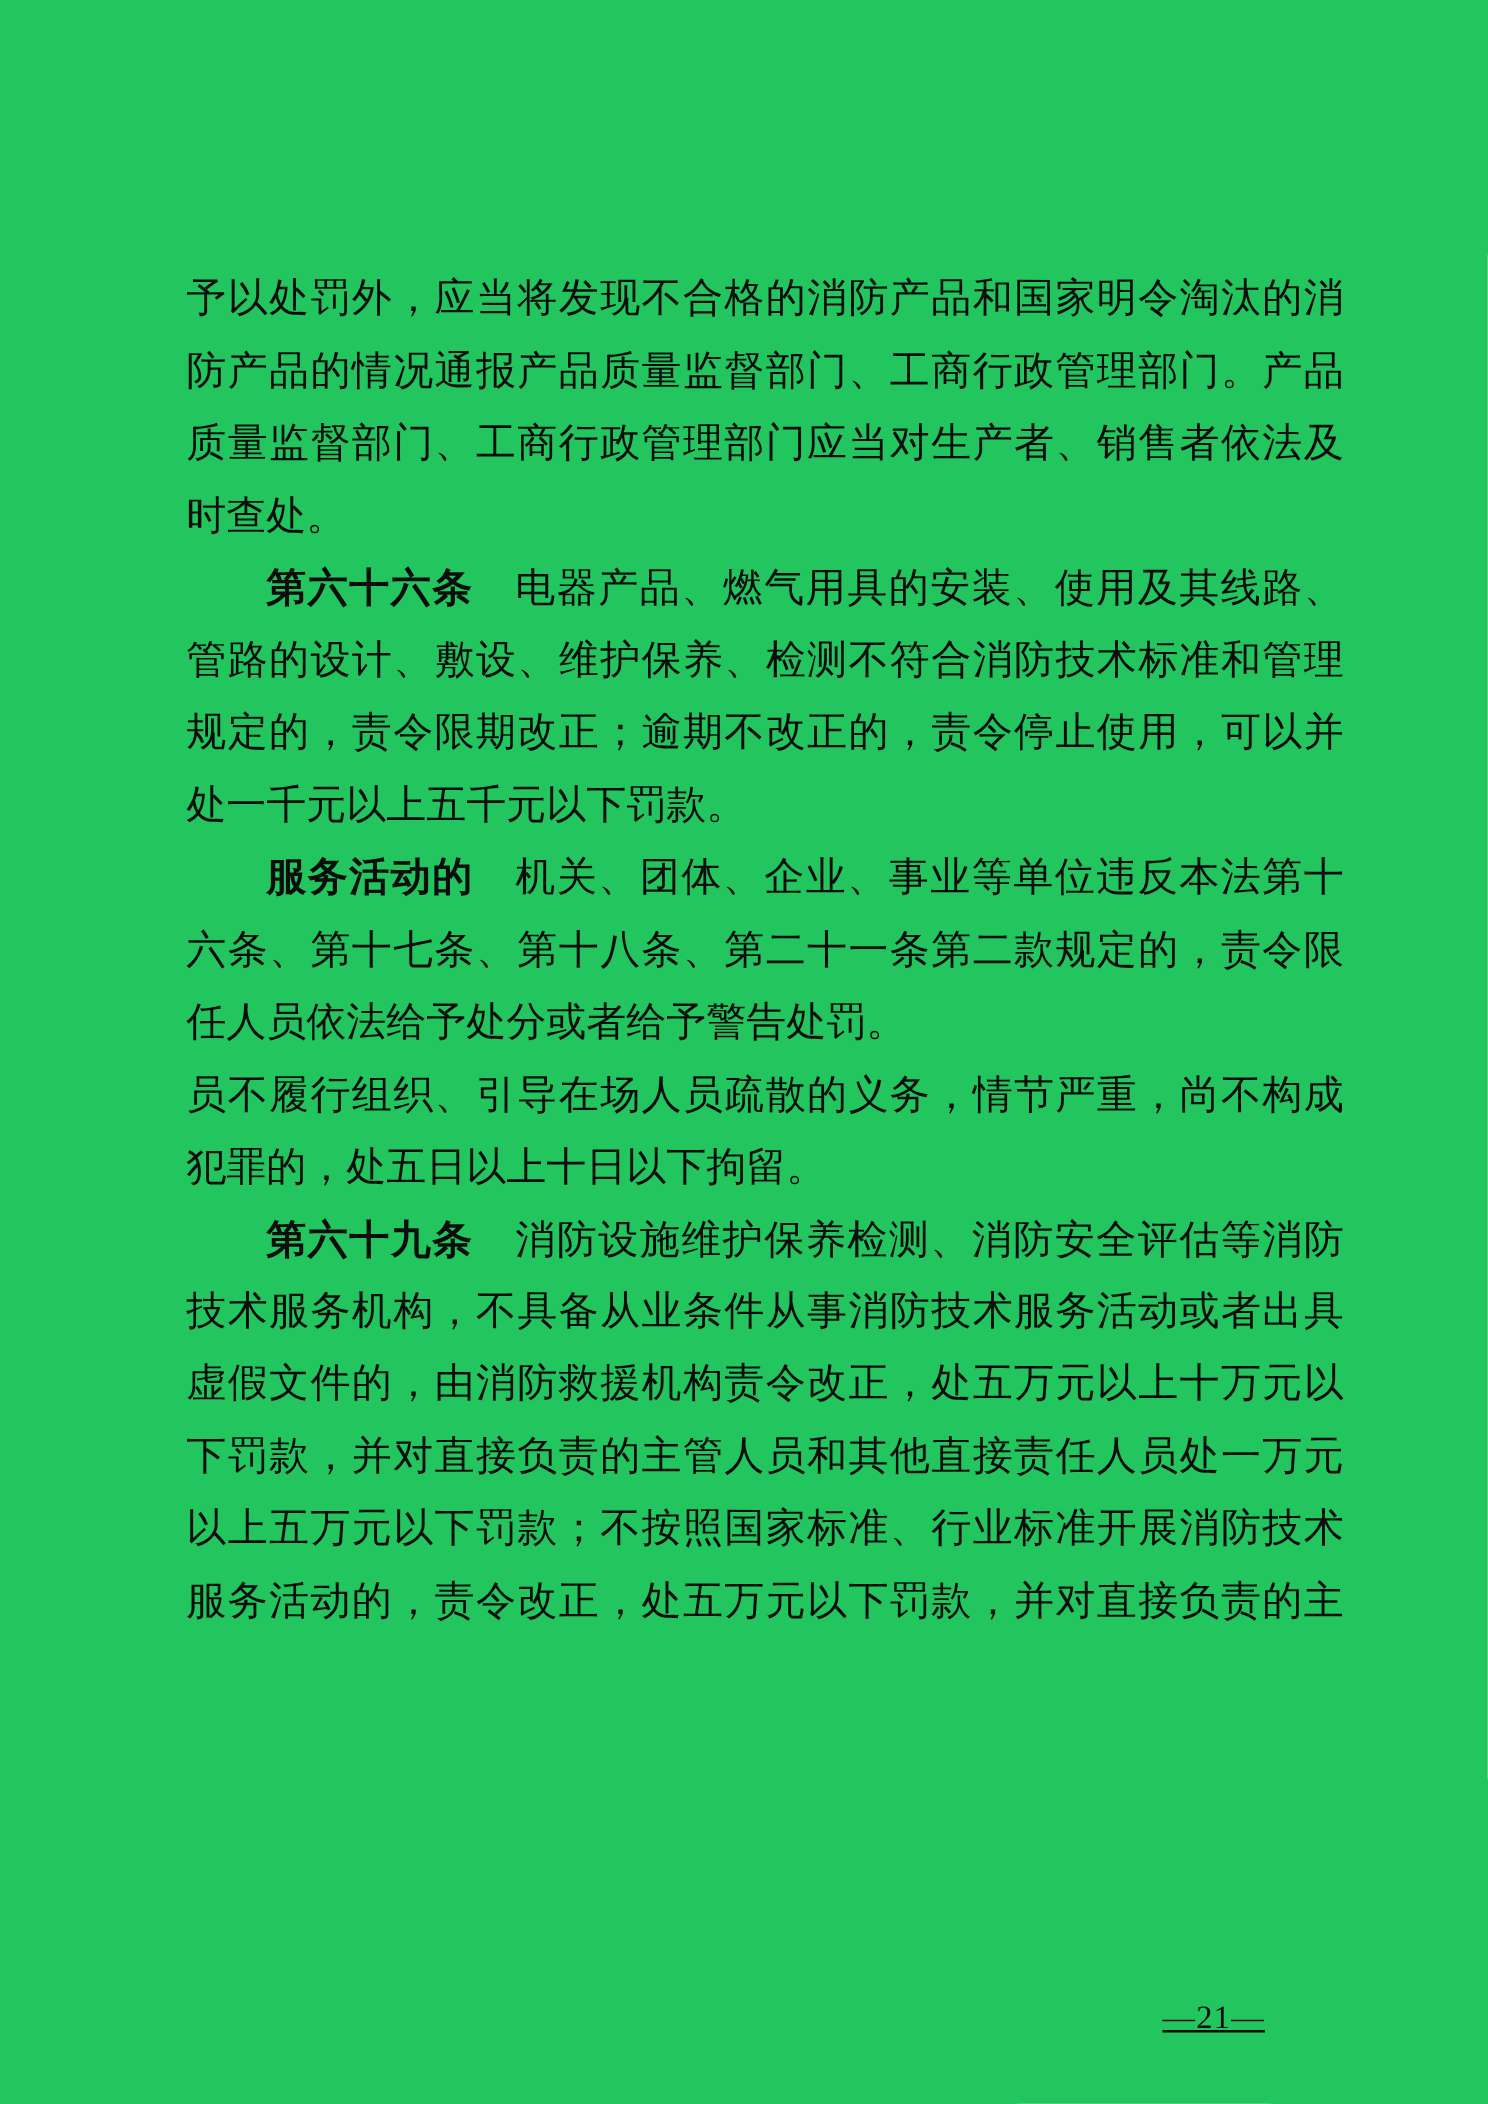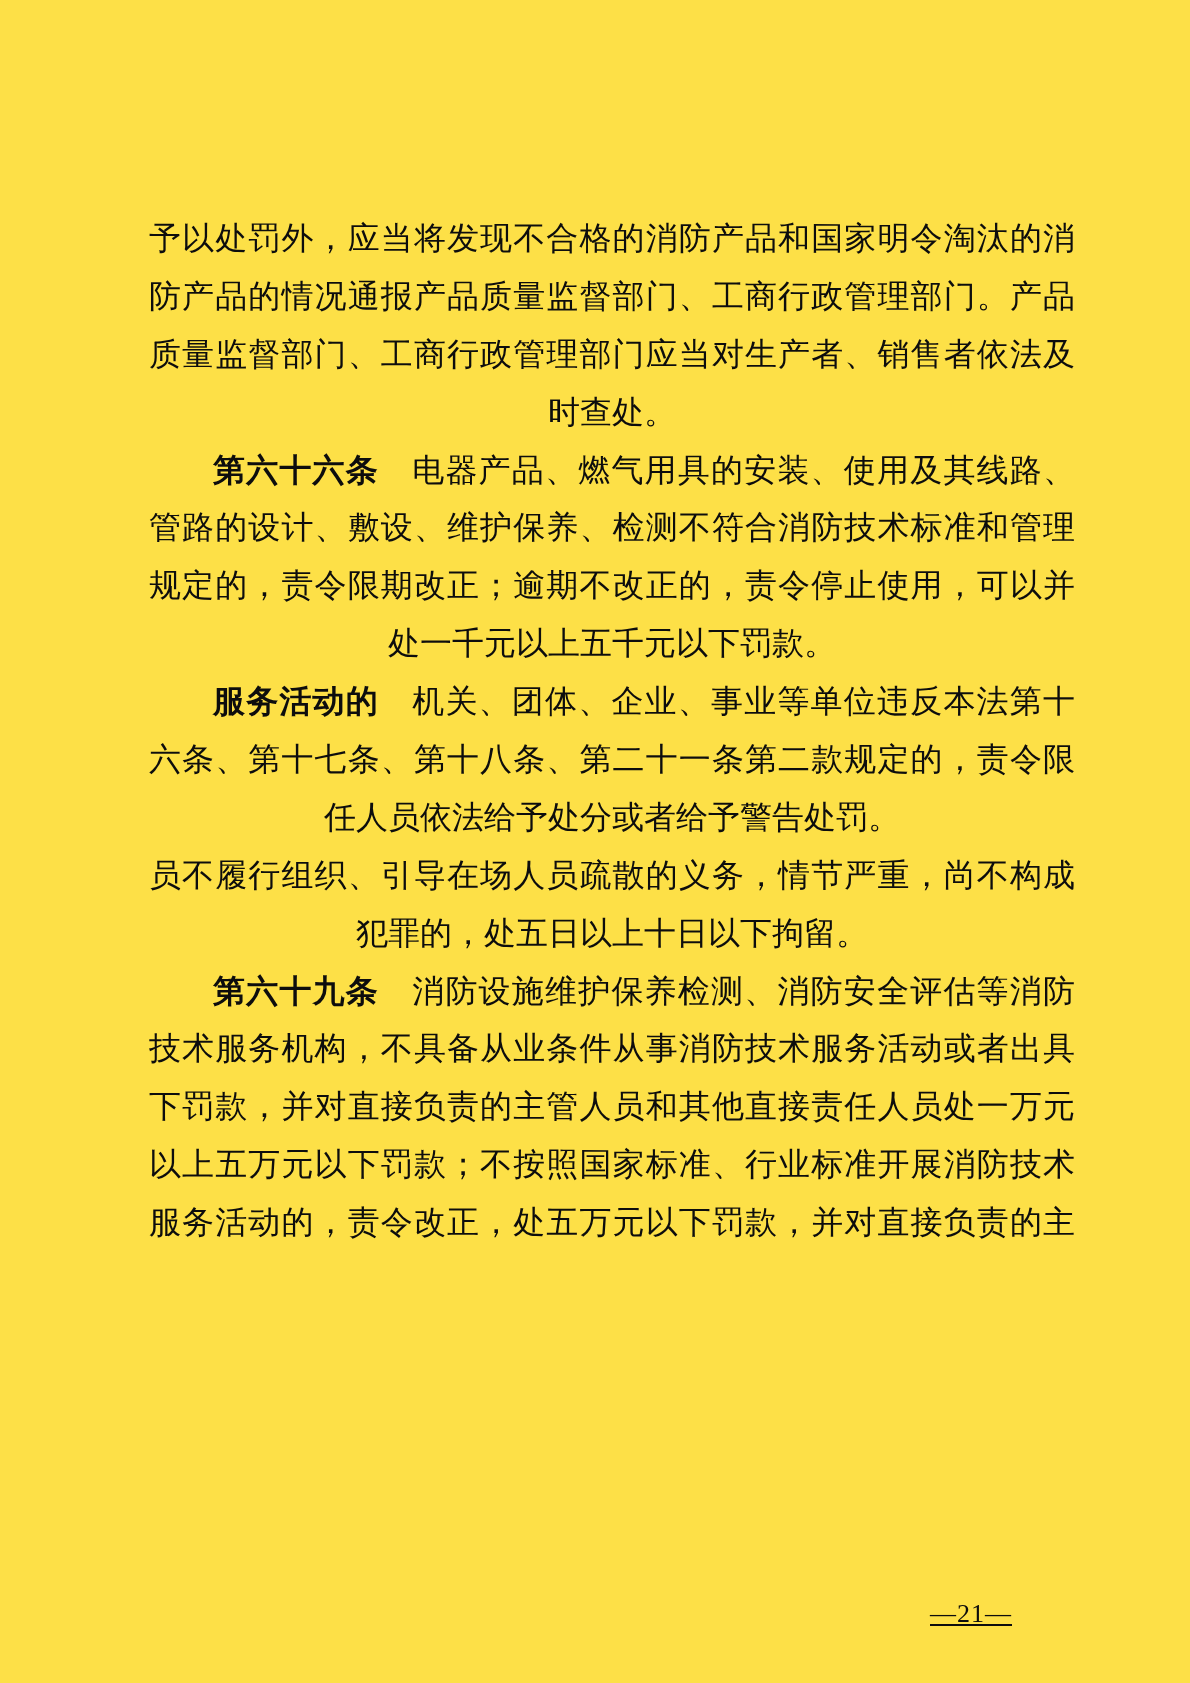--- a/index.html
+++ b/index.html
@@ -8,36 +8,35 @@
     height: 1683px;
     background: #ffffff;
     position: relative;
     font-family: "Liberation Serif", "DejaVu Serif", serif;
     color: #0d0d0d;
     overflow: hidden;
   }
   .page {
     position: absolute;
     inset: 0;
-    background: #fde047;
+    background: #22c55e;
     padding-left: 28px;
   }
   .text-block {
     position: absolute;
     left: 149px;
     top: 210px;
     width: 926px;
   }
   .line {
     height: 57.9px;
     line-height: 57.9px;
     font-size: 32px;
     letter-spacing: 0;
     white-space: nowrap;
-    text-align: center;
   }
   .line.full {
     white-space: normal;
     text-align: justify;
     text-align-last: justify;
   }
   .line.indent {
     padding-left: 64px;
   }
   .head {
@@ -78,20 +77,21 @@
 
     <div class="line full indent"><span class="head">服务活动的</span><span class="gap"></span><span>机关、团体、企业、事业等单位违反本法第十</span></div>
     <div class="line full"><span>六条、第十七条、第十八条、第二十一条第二款规定的，责令限</span></div>
     <div class="line"><span>任人员依法给予处分或者给予警告处罚。</span></div>
 
     <div class="line full"><span>员不履行组织、引导在场人员疏散的义务，情节严重，尚不构成</span></div>
     <div class="line"><span>犯罪的，处五日以上十日以下拘留。</span></div>
 
     <div class="line full indent"><span class="head">第六十九条</span><span class="gap"></span><span>消防设施维护保养检测、消防安全评估等消防</span></div>
     <div class="line full"><span>技术服务机构，不具备从业条件从事消防技术服务活动或者出具</span></div>
+    <div class="line full"><span>虚假文件的，由消防救援机构责令改正，处五万元以上十万元以</span></div>
     <div class="line full"><span>下罚款，并对直接负责的主管人员和其他直接责任人员处一万元</span></div>
     <div class="line full"><span>以上五万元以下罚款；不按照国家标准、行业标准开展消防技术</span></div>
     <div class="line full"><span>服务活动的，责令改正，处五万元以下罚款，并对直接负责的主</span></div>
 
   </div>
 
   <div class="page-number">—21—</div>
 </div>
 
 </body></html>

